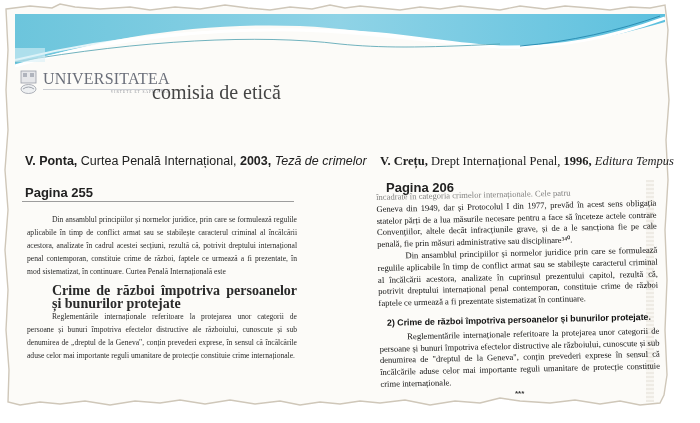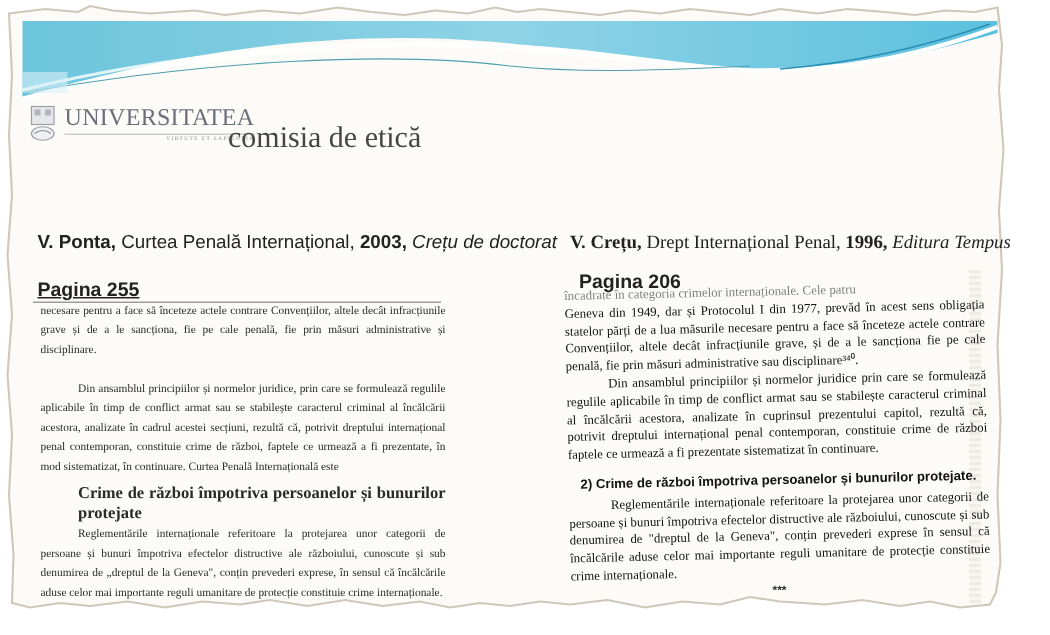--- a/index.html
+++ b/index.html
@@ -44,21 +44,21 @@
   .rule {
     position: absolute; height: 1px; background: #9d9d9d;
   }
   .scan {
     position: absolute; font-family: "Liberation Serif", serif; color: #1d1d1d;
   }
   .scan-left { left: 27px; top: 200px; width: 270px; font-size: 7.6px; line-height: 13px; text-align: justify; color: #2a2a2a; }
   .scan-left p { margin: 0; }
   .scan-left .para-gap { height: 13px; }
   .scan-left .indent { text-indent: 25px; }
-  .scan-left h4 { margin: 6px 0 0 0; font-size: 11px; font-weight: bold; padding-left: 25px; }
+  .scan-left h4 { margin: 6px 0 0 0; font-size: 14px; font-weight: bold; padding-left: 25px; }
   .scan-right {
     left: 376px; top: 192px; width: 280px; font-size: 8.6px; line-height: 11.8px;
     text-align: justify; color: #111; transform: rotate(-1.3deg); transform-origin: left top;
   }
   .scan-right p { margin: 0; }
   .scan-right .indent { text-indent: 28px; }
   .scan-right h4 { margin: 8px 0 2px 0; font-size: 8.8px; font-weight: bold; text-align: center; font-family: "Liberation Sans", sans-serif; }
   .scan-right .cut { opacity: 0.55; }
   .right-sheet-edge {
     position: absolute; left: 646px; top: 180px; width: 8px; height: 222px;
@@ -101,27 +101,26 @@
     <path d="M3,19 Q8.5,15 14,19" fill="none" stroke="#8a8f99" stroke-width="0.8"></path>
   </svg>
   <div class="uni-block">
     <span class="uni-name">UNIVERSITATEA</span>
     <span class="uni-motto">VIRTUTE ET SAPIENTIA</span>
   </div>
 </div>
 <div class="commission">comisia de etică</div>
 
 <div class="source" style="left:25px;">
-  <b>V. Ponta,</b><span> Curtea Penală Internațional,</span><b> 2003,</b><i> Crețu de doctorat</i>
+  <b>V. Ponta,</b><span> Curtea Penală Internațional,</span><b> 2003,</b><i> Teză de crimelor</i>
 </div>
-<div class="page-label" style="left:25px; top:185px;text-decoration:underline;">Pagina 255</div>
+<div class="page-label" style="left:25px; top:185px;">Pagina 255</div>
 <div class="rule" style="left:22px; top:201px; width:272px;"></div>
 
 <div class="scan scan-left">
-  <p>necesare pentru a face să înceteze actele contrare Convențiilor, altele decât infracțiunile grave și de a le sancționa, fie pe cale penală, fie prin măsuri administrative și disciplinare.</p>
   <div class="para-gap"></div>
   <p class="indent">Din ansamblul principiilor și normelor juridice, prin care se formulează regulile aplicabile în timp de conflict armat sau se stabilește caracterul criminal al încălcării acestora, analizate în cadrul acestei secțiuni, rezultă că, potrivit dreptului internațional penal contemporan, constituie crime de război, faptele ce urmează a fi prezentate, în mod sistematizat, în continuare. Curtea Penală Internațională este</p>
   <h4>Crime de război împotriva persoanelor și bunurilor protejate</h4>
   <p class="indent">Reglementările internaționale referitoare la protejarea unor categorii de persoane și bunuri împotriva efectelor distructive ale războiului, cunoscute și sub denumirea de „dreptul de la Geneva", conțin prevederi exprese, în sensul că încălcările aduse celor mai importante reguli umanitare de protecție constituie crime internaționale.</p>
 </div>
 
 <div class="source" style="left:380px;font-family:Liberation Serif, serif;">
   <b>V. Crețu,</b><span> Drept Internațional Penal,</span><b> 1996,</b><i> Editura Tempus</i>
 </div>
 <div class="page-label" style="left:386px; top:180px;">Pagina 206</div>

